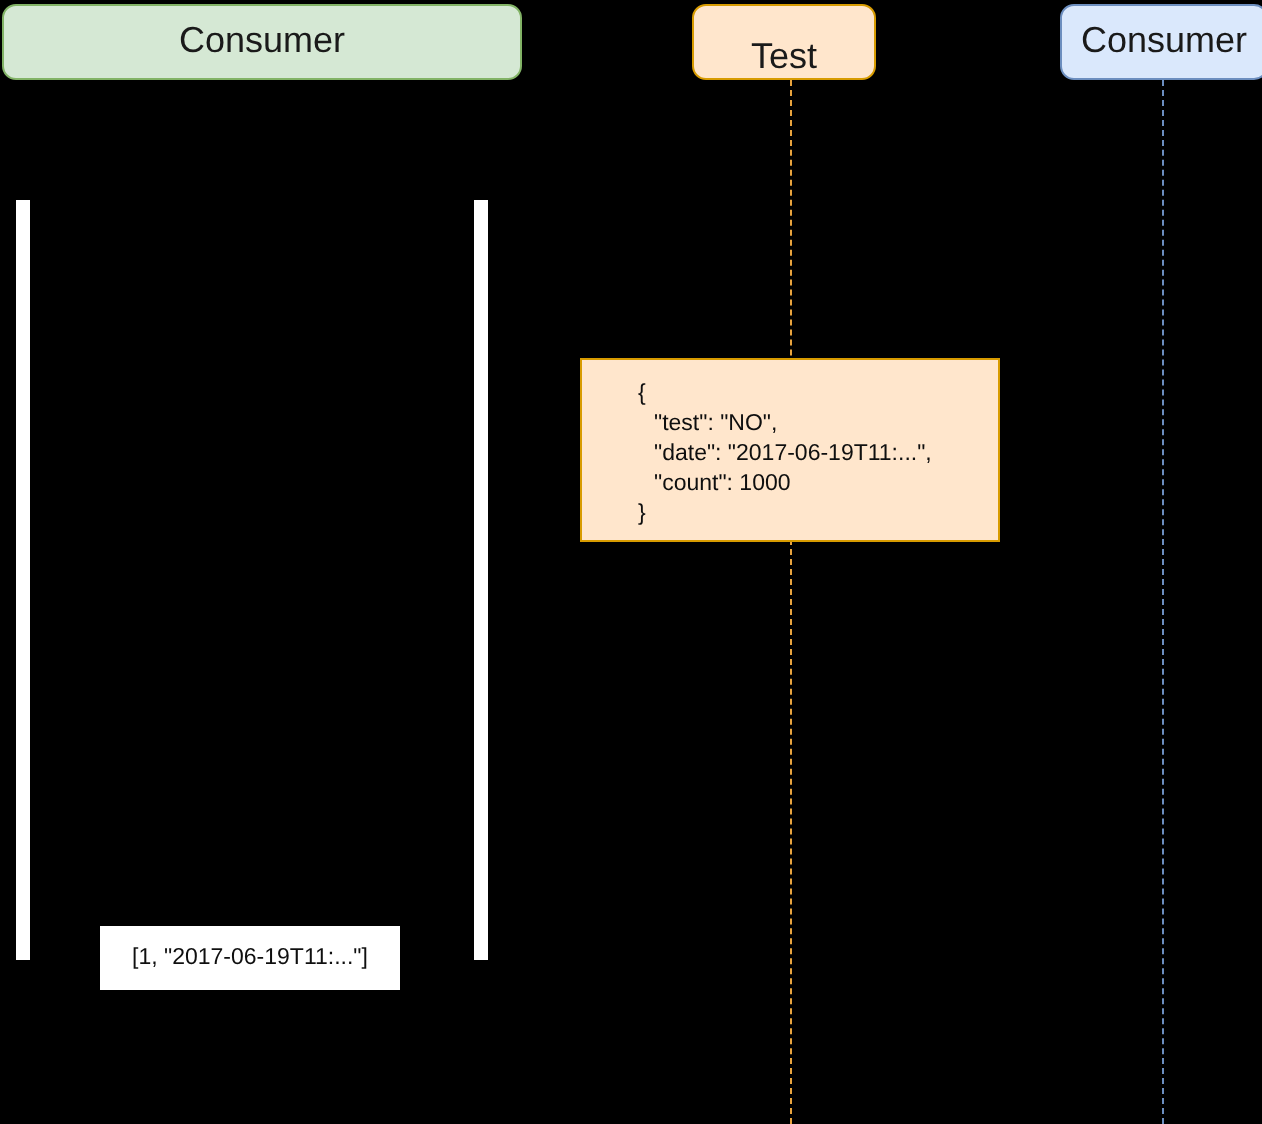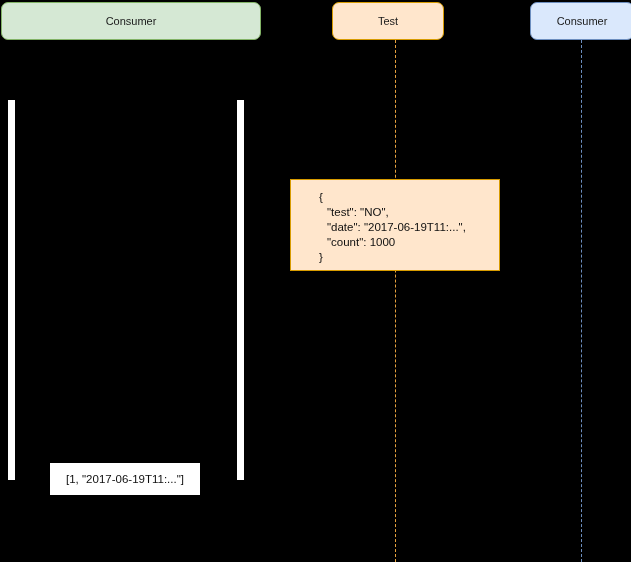--- a/index.html
+++ b/index.html
@@ -52,35 +52,36 @@
     position: absolute;
     top: 2px;
     height: 38px;
     border-width: 1px;
     border-style: solid;
     border-radius: 7px;
     box-sizing: border-box;
     display: flex;
     align-items: center;
     justify-content: center;
-    font-size: 11px;
+    font-size: 18px;
     color: #1a1a1a;
     line-height: 1.1;
   }
   .participant-consumer {
     left: 1px;
     width: 260px;
     background: #d5e8d4;
     border-color: #82b366;
   }
   .participant-test {
-    left: 332px;
-    width: 112px;
+    left: 346px;
+    width: 92px;
     background: #ffe6cc;
     border-color: #d79b00;
+    align-items: flex-end;
   }
   .participant-provider {
     left: 530px;
     width: 104px;
     background: #dae8fc;
     border-color: #6c8ebf;
   }
 
   
   .note-json {

